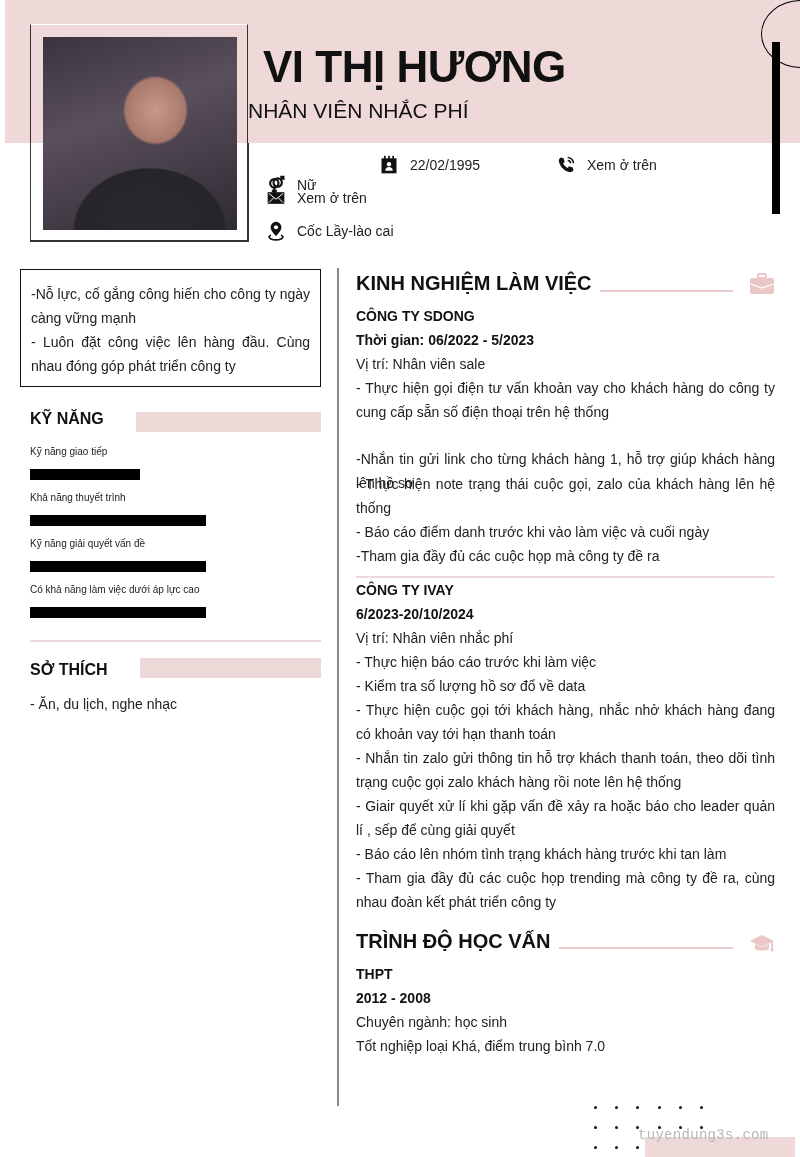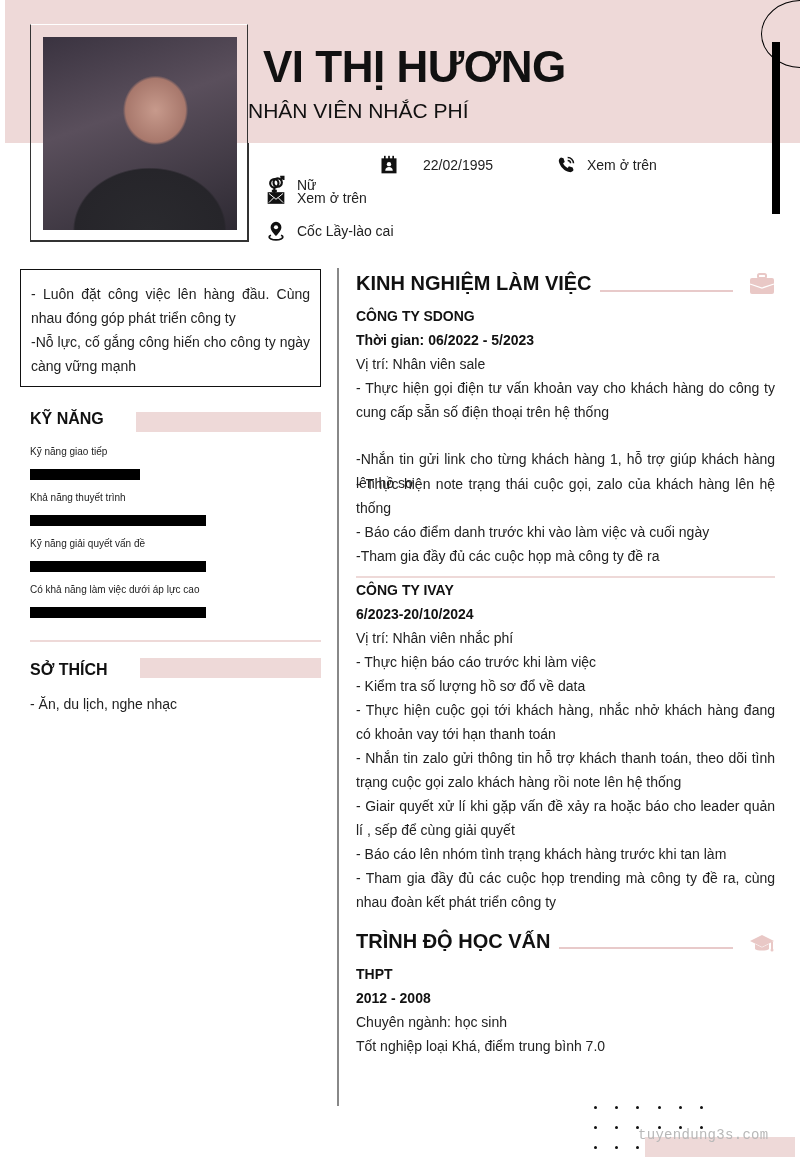--- a/index.html
+++ b/index.html
@@ -69,21 +69,21 @@
   <span class="ic">
     <svg viewBox="0 0 24 24">
         <circle cx="10" cy="10" r="5" fill="none" stroke="#111" stroke-width="2.6"></circle>
         <circle cx="14" cy="9" r="5" fill="none" stroke="#111" stroke-width="2.6"></circle>
         <path d="M10 15v7M7 19h6" stroke="#111" stroke-width="2.6"></path>
         <path d="M17 6l4-4M17 2h4v4" stroke="#111" stroke-width="2.4" fill="none"></path>
       </svg>
   </span>
   <span>Nữ</span>
 </div>
-<div class="contact" style="left:378px; top:154px;gap:13px;">
+<div class="contact" style="left:378px; top:154px;">
   <span class="ic">
     <svg viewBox="0 0 24 24">
         <rect x="3" y="4" width="18" height="18" fill="#111"></rect>
         <rect x="6" y="1" width="2" height="4" fill="#111"></rect>
         <rect x="11" y="1" width="2" height="4" fill="#111"></rect>
         <rect x="16" y="1" width="2" height="4" fill="#111"></rect>
         <circle cx="12" cy="11" r="2.6" fill="#fff"></circle>
         <path d="M7.5 19c0-3 2-4.5 4.5-4.5s4.5 1.5 4.5 4.5z" fill="#fff"></path>
       </svg>
   </span>
@@ -112,22 +112,22 @@
     <svg viewBox="0 0 24 24">
         <path d="M12 1a6.5 6.5 0 0 0-6.5 6.5C5.5 12 12 18 12 18s6.5-6 6.5-10.5A6.5 6.5 0 0 0 12 1z" fill="#111"></path>
         <circle cx="12" cy="7.5" r="2.5" fill="#fff"></circle>
         <path d="M6 17c-3 1-3 3 0 4.5 3 1.5 9 1.5 12 0 3-1.5 3-3.5 0-4.5" stroke="#111" stroke-width="2" fill="none"></path>
       </svg>
   </span>
   <span>Cốc Lầy-lào cai</span>
 </div>
 
 <div class="summary-box">
+  <div>-Nỗ lực, cố gắng công hiến cho công ty ngày càng vững mạnh</div>
   <div>- Luôn đặt công việc lên hàng đầu. Cùng nhau đóng góp phát triển công ty</div>
-  <div>-Nỗ lực, cố gắng công hiến cho công ty ngày càng vững mạnh</div>
 </div>
 
 <div class="sec-title-left" style="top:410px;">KỸ NĂNG</div>
 <div class="pink-block" style="left:136px; top:412px; width:185px;"></div>
 
 <div class="skill-label" style="top:446px;">Kỹ năng giao tiếp</div>
 <div class="skill-bar" style="top:469px; width:110px;"></div>
 <div class="skill-label" style="top:492px;">Khả năng thuyết trình</div>
 <div class="skill-bar" style="top:515px; width:176px;"></div>
 <div class="skill-label" style="top:538px;">Kỹ năng giải quyết vấn đề</div>

